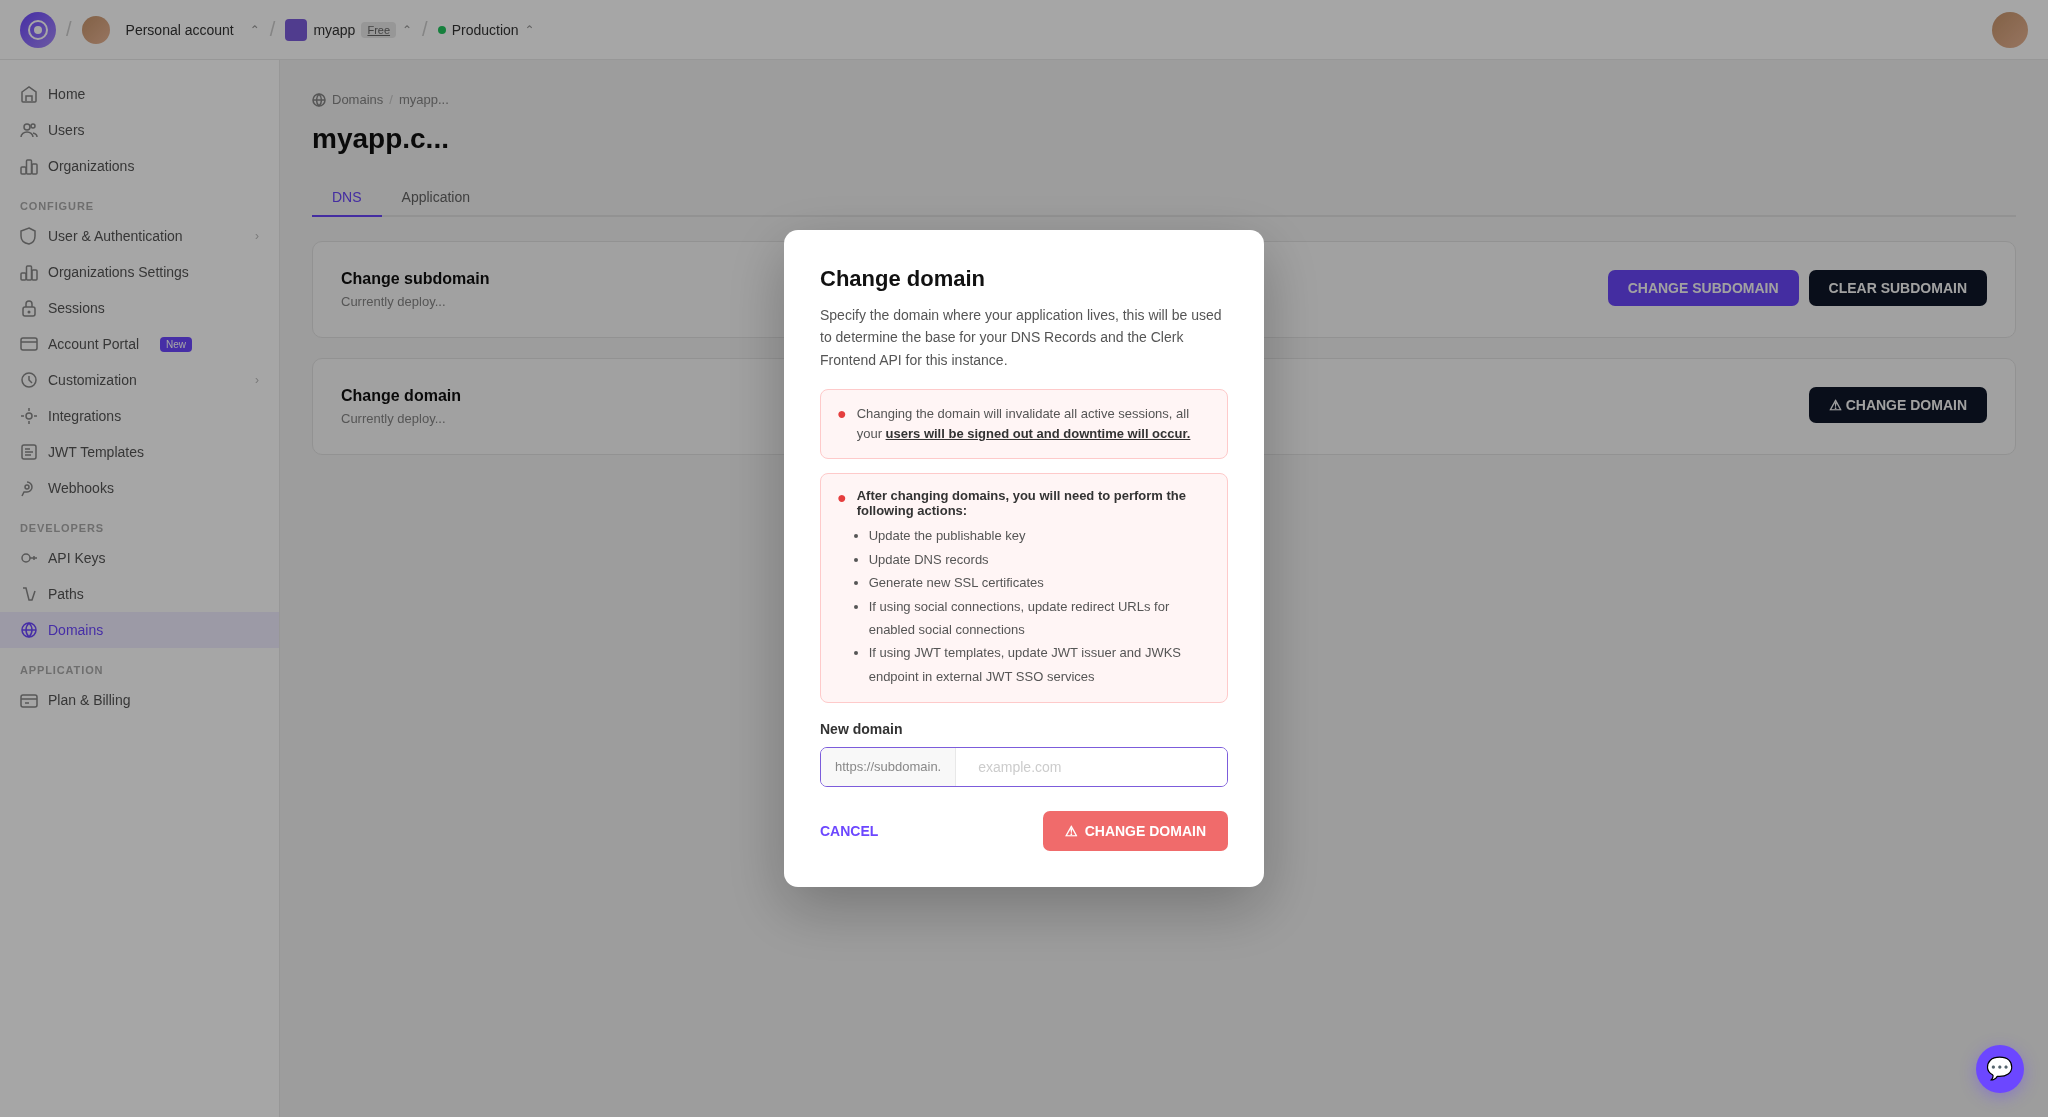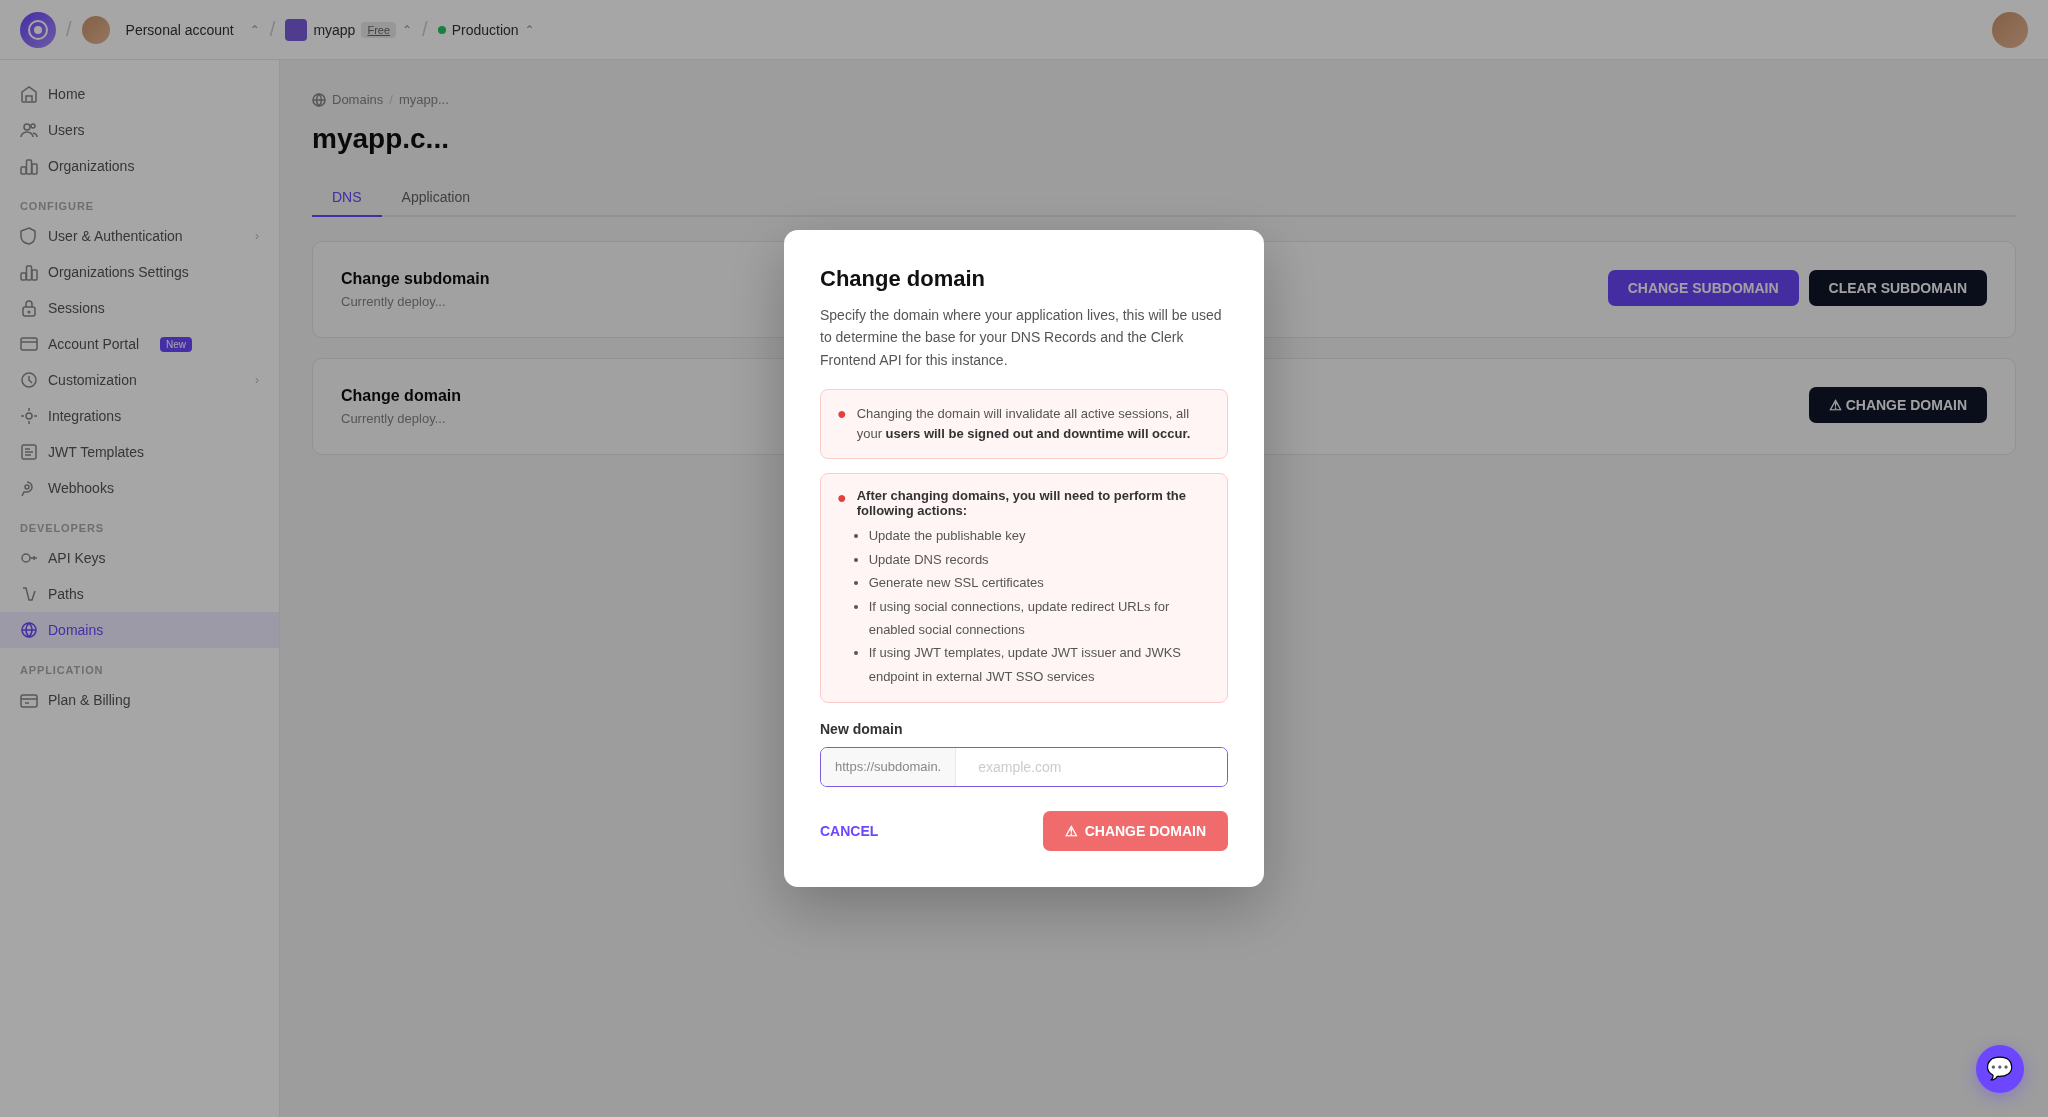--- a/index.html
+++ b/index.html
@@ -57,21 +57,21 @@
     .btn-danger { background: #0f172a; color: #fff; }
 
     
     .modal-overlay { position: fixed; inset: 0; background: rgba(0,0,0,0.35); display: flex; align-items: center; justify-content: center; z-index: 100; }
     .modal { background: #fff; border-radius: 14px; width: 480px; padding: 36px; box-shadow: 0 20px 60px rgba(0,0,0,0.25); }
     .modal-title { font-size: 22px; font-weight: 700; color: #111; margin-bottom: 12px; }
     .modal-desc { font-size: 14px; color: #555; line-height: 1.6; margin-bottom: 18px; }
     .modal-warning { background: #fff5f5; border: 1px solid #fecaca; border-radius: 8px; padding: 14px 16px; margin-bottom: 14px; display: flex; gap: 10px; }
     .modal-warning-icon { color: #e53e3e; font-size: 16px; flex-shrink: 0; margin-top: 1px; }
     .modal-warning-text { font-size: 13px; color: #555; line-height: 1.55; }
-    .modal-warning-text strong { color: #333; }
+    .modal-warning-text strong { color: #333; text-decoration: underline; }
     .modal-actions-list { font-size: 13px; color: #555; line-height: 1.8; }
     .modal-actions-list li { margin-left: 12px; }
     .new-domain-label { font-size: 14px; font-weight: 600; color: #333; margin-bottom: 10px; margin-top: 18px; }
     .domain-input-row { display: flex; gap: 8px; border: 1.5px solid #7c5cdb; border-radius: 7px; overflow: hidden; }
     .domain-prefix { background: #f8f8f8; padding: 11px 14px; font-size: 13px; color: #888; border-right: 1px solid #e8e8e8; white-space: nowrap; }
     .domain-input { flex: 1; padding: 11px 14px; border: none; outline: none; font-size: 14px; color: #333; }
     .domain-input::placeholder { color: #ccc; }
     .modal-footer { display: flex; align-items: center; justify-content: space-between; margin-top: 24px; }
     .btn-cancel { background: none; border: none; color: #6c47ff; font-size: 14px; font-weight: 700; cursor: pointer; padding: 0; }
     .btn-change-domain { background: #f06b6b; color: #fff; border: none; border-radius: 7px; padding: 12px 22px; font-size: 14px; font-weight: 600; cursor: pointer; display: flex; align-items: center; gap: 7px; }

